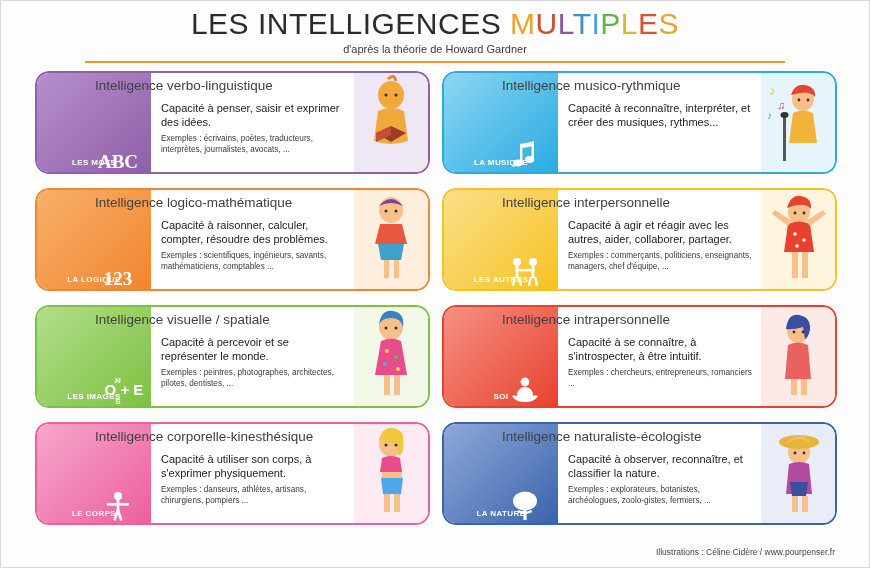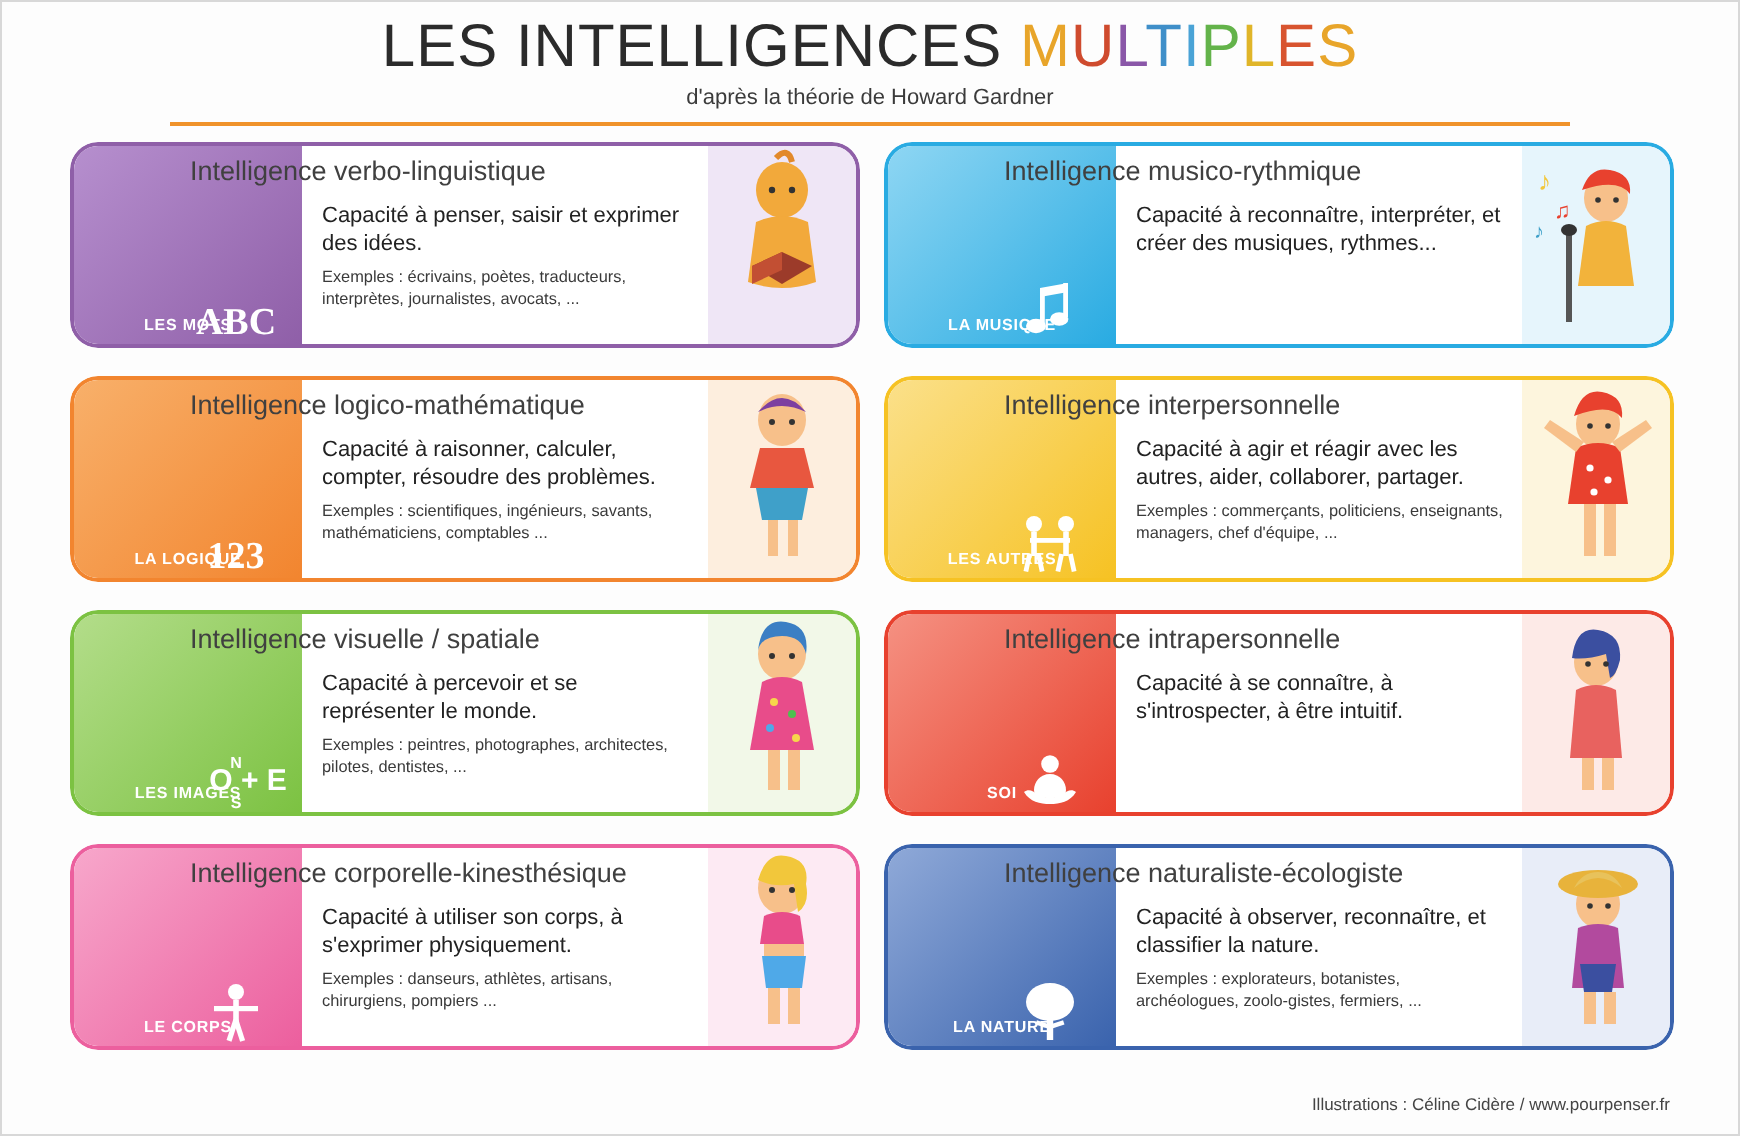--- a/index.html
+++ b/index.html
@@ -426,20 +426,21 @@
                 </svg>
               </div>
               <div class="caption">SOI</div>
             </div>
             <div class="body">
               <div class="card-title-wrap">
                 <div class="card-title">Intelligence intrapersonnelle</div>
               </div>
               <div class="body-text">
                 <div class="desc">Capacité à se connaître, à s'introspecter, à être intuitif.</div>
+                <div class="examples">Exemples : chercheurs, entrepreneurs, romanciers ...</div>
               </div>
             </div>
             <div class="art">
               <svg width="74" height="99" viewBox="0 0 74 99">
                 <rect x="0" y="0" width="74" height="99" fill="#fdeae7"></rect>
                 <ellipse cx="37" cy="24" rx="11" ry="12" fill="#f7c08a"></ellipse>
                 <path d="M25 22 q2 -16 13 -14 q12 2 11 15 q-2 8 -5 9 l-2 -12 q-10 3 -17 2 Z" fill="#3b4fa0"></path>
                 <circle cx="33" cy="25" r="1.4" fill="#333"></circle>
                 <circle cx="42" cy="25" r="1.4" fill="#333"></circle>
                 <path d="M27 38 q10 -5 20 0 l3 34 h-26 Z" fill="#e8625f"></path>

